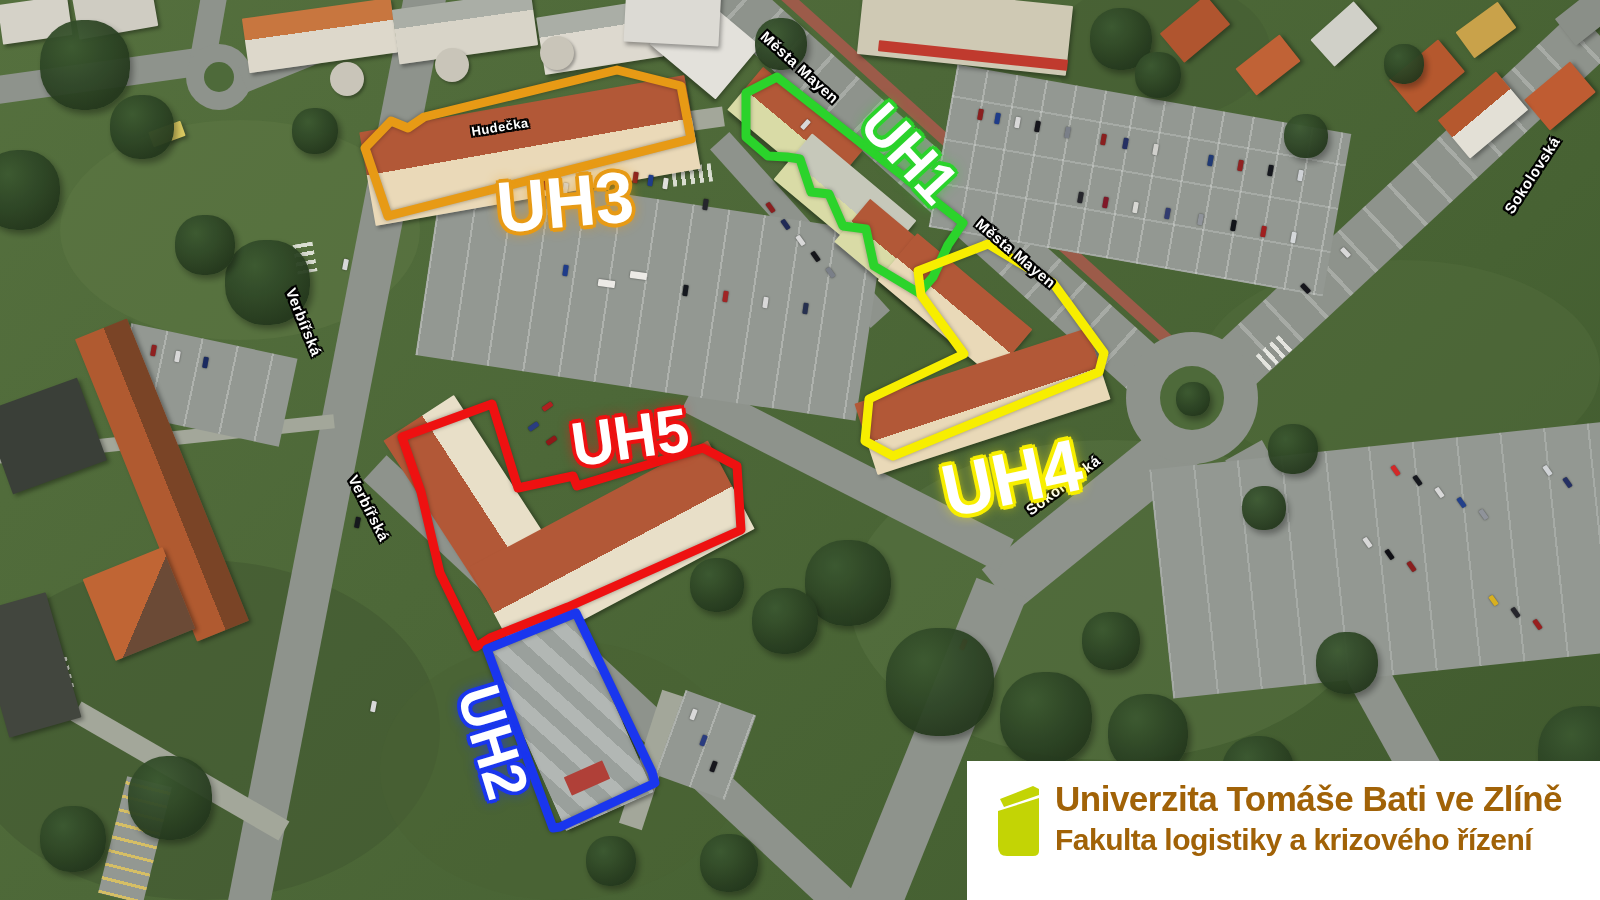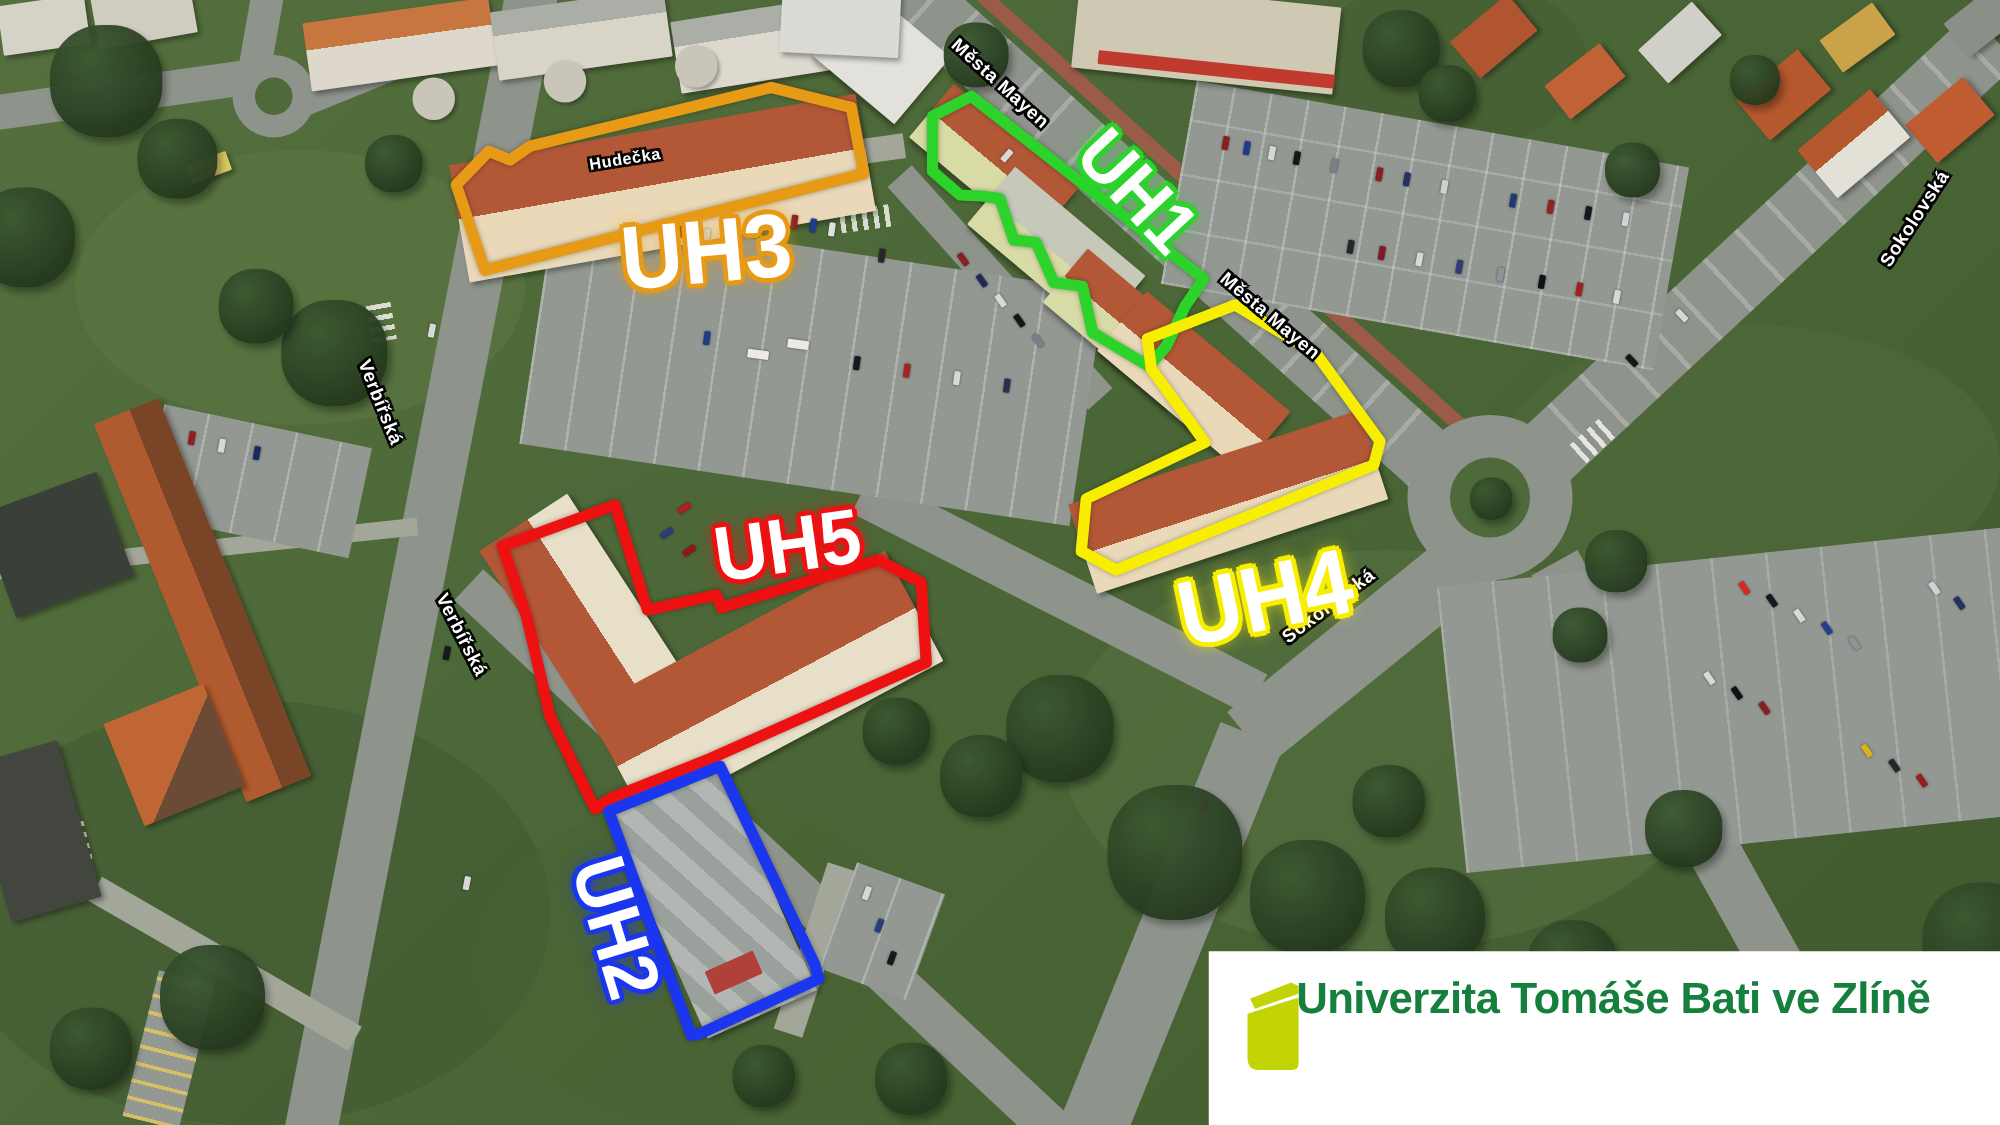--- a/index.html
+++ b/index.html
@@ -32,21 +32,21 @@
   .ol-uh5{stroke:var(--c-uh5);}
   .uh-label{position:absolute;z-index:40;color:#fff;font-weight:bold;white-space:nowrap;
       transform:translate(-50%,-50%) rotate(var(--rot,0deg)) scaleX(.95);
       text-shadow:-3px -3px 0 var(--c),3px -3px 0 var(--c),-3px 3px 0 var(--c),3px 3px 0 var(--c),
                   -4px 0 0 var(--c),4px 0 0 var(--c),0 -4px 0 var(--c),0 4px 0 var(--c),0 0 14px var(--c);}
   .st-label{position:absolute;z-index:35;color:#fff;font-weight:bold;font-size:15px;white-space:nowrap;
       letter-spacing:.5px;transform:translate(-50%,-50%) rotate(var(--rot,0deg));
       text-shadow:-2px -2px 0 #000,2px -2px 0 #000,-2px 2px 0 #000,2px 2px 0 #000,
                   -2px 0 0 #000,2px 0 0 #000,0 -2px 0 #000,0 2px 0 #000;}
   .banner{position:absolute;left:967px;top:761px;width:633px;height:139px;background:#ffffff;z-index:50;}
-  .banner-text{position:absolute;left:70px;top:16px;color:#15803d;}
+  .banner-text{position:absolute;left:88px;top:16px;color:#a16207;}
   .uni-line{font-size:35px;font-weight:bold;letter-spacing:-.5px;line-height:44px;white-space:nowrap;}
   .fac-line{font-size:30px;font-weight:bold;letter-spacing:-.5px;line-height:38px;white-space:nowrap;}
 </style>
 </head>
 <body>
 
 <div class="stage">
 
   <div class="gp" style="left:60px;top:120px;width:360px;height:220px;background:#5d7843;opacity:.5;"></div>
   <div class="gp" style="left:850px;top:440px;width:520px;height:320px;background:#5a7544;opacity:.45;"></div>
@@ -260,16 +260,17 @@
   <div class="uh-label" style="left:630px;top:437px;font-size:62px;--rot:-8deg;--c:var(--c-uh5);">UH5</div>
   <div class="uh-label" style="left:493px;top:742px;font-size:60px;--rot:73deg;--c:var(--c-uh2);">UH2</div>
 
   <div class="banner">
     <svg style="position:absolute;left:28px;top:22px;" width="44" height="74" viewBox="0 0 44 74">
       <polygon points="5,16 38,3 44,6 44,12 9,24" style="fill:var(--c-logo);"></polygon>
       <path d="M3,28 L44,15 L44,68 Q44,73 38,73 L12,73 Q3,73 3,63 Z" style="fill:var(--c-logo);"></path>
     </svg>
     <div class="banner-text">
       <div class="uni-line">Univerzita Tomáše Bati ve Zlíně</div>
+      <div class="fac-line">Fakulta logistiky a krizového řízení</div>
     </div>
   </div>
 
 </div>
 
 </body></html>

